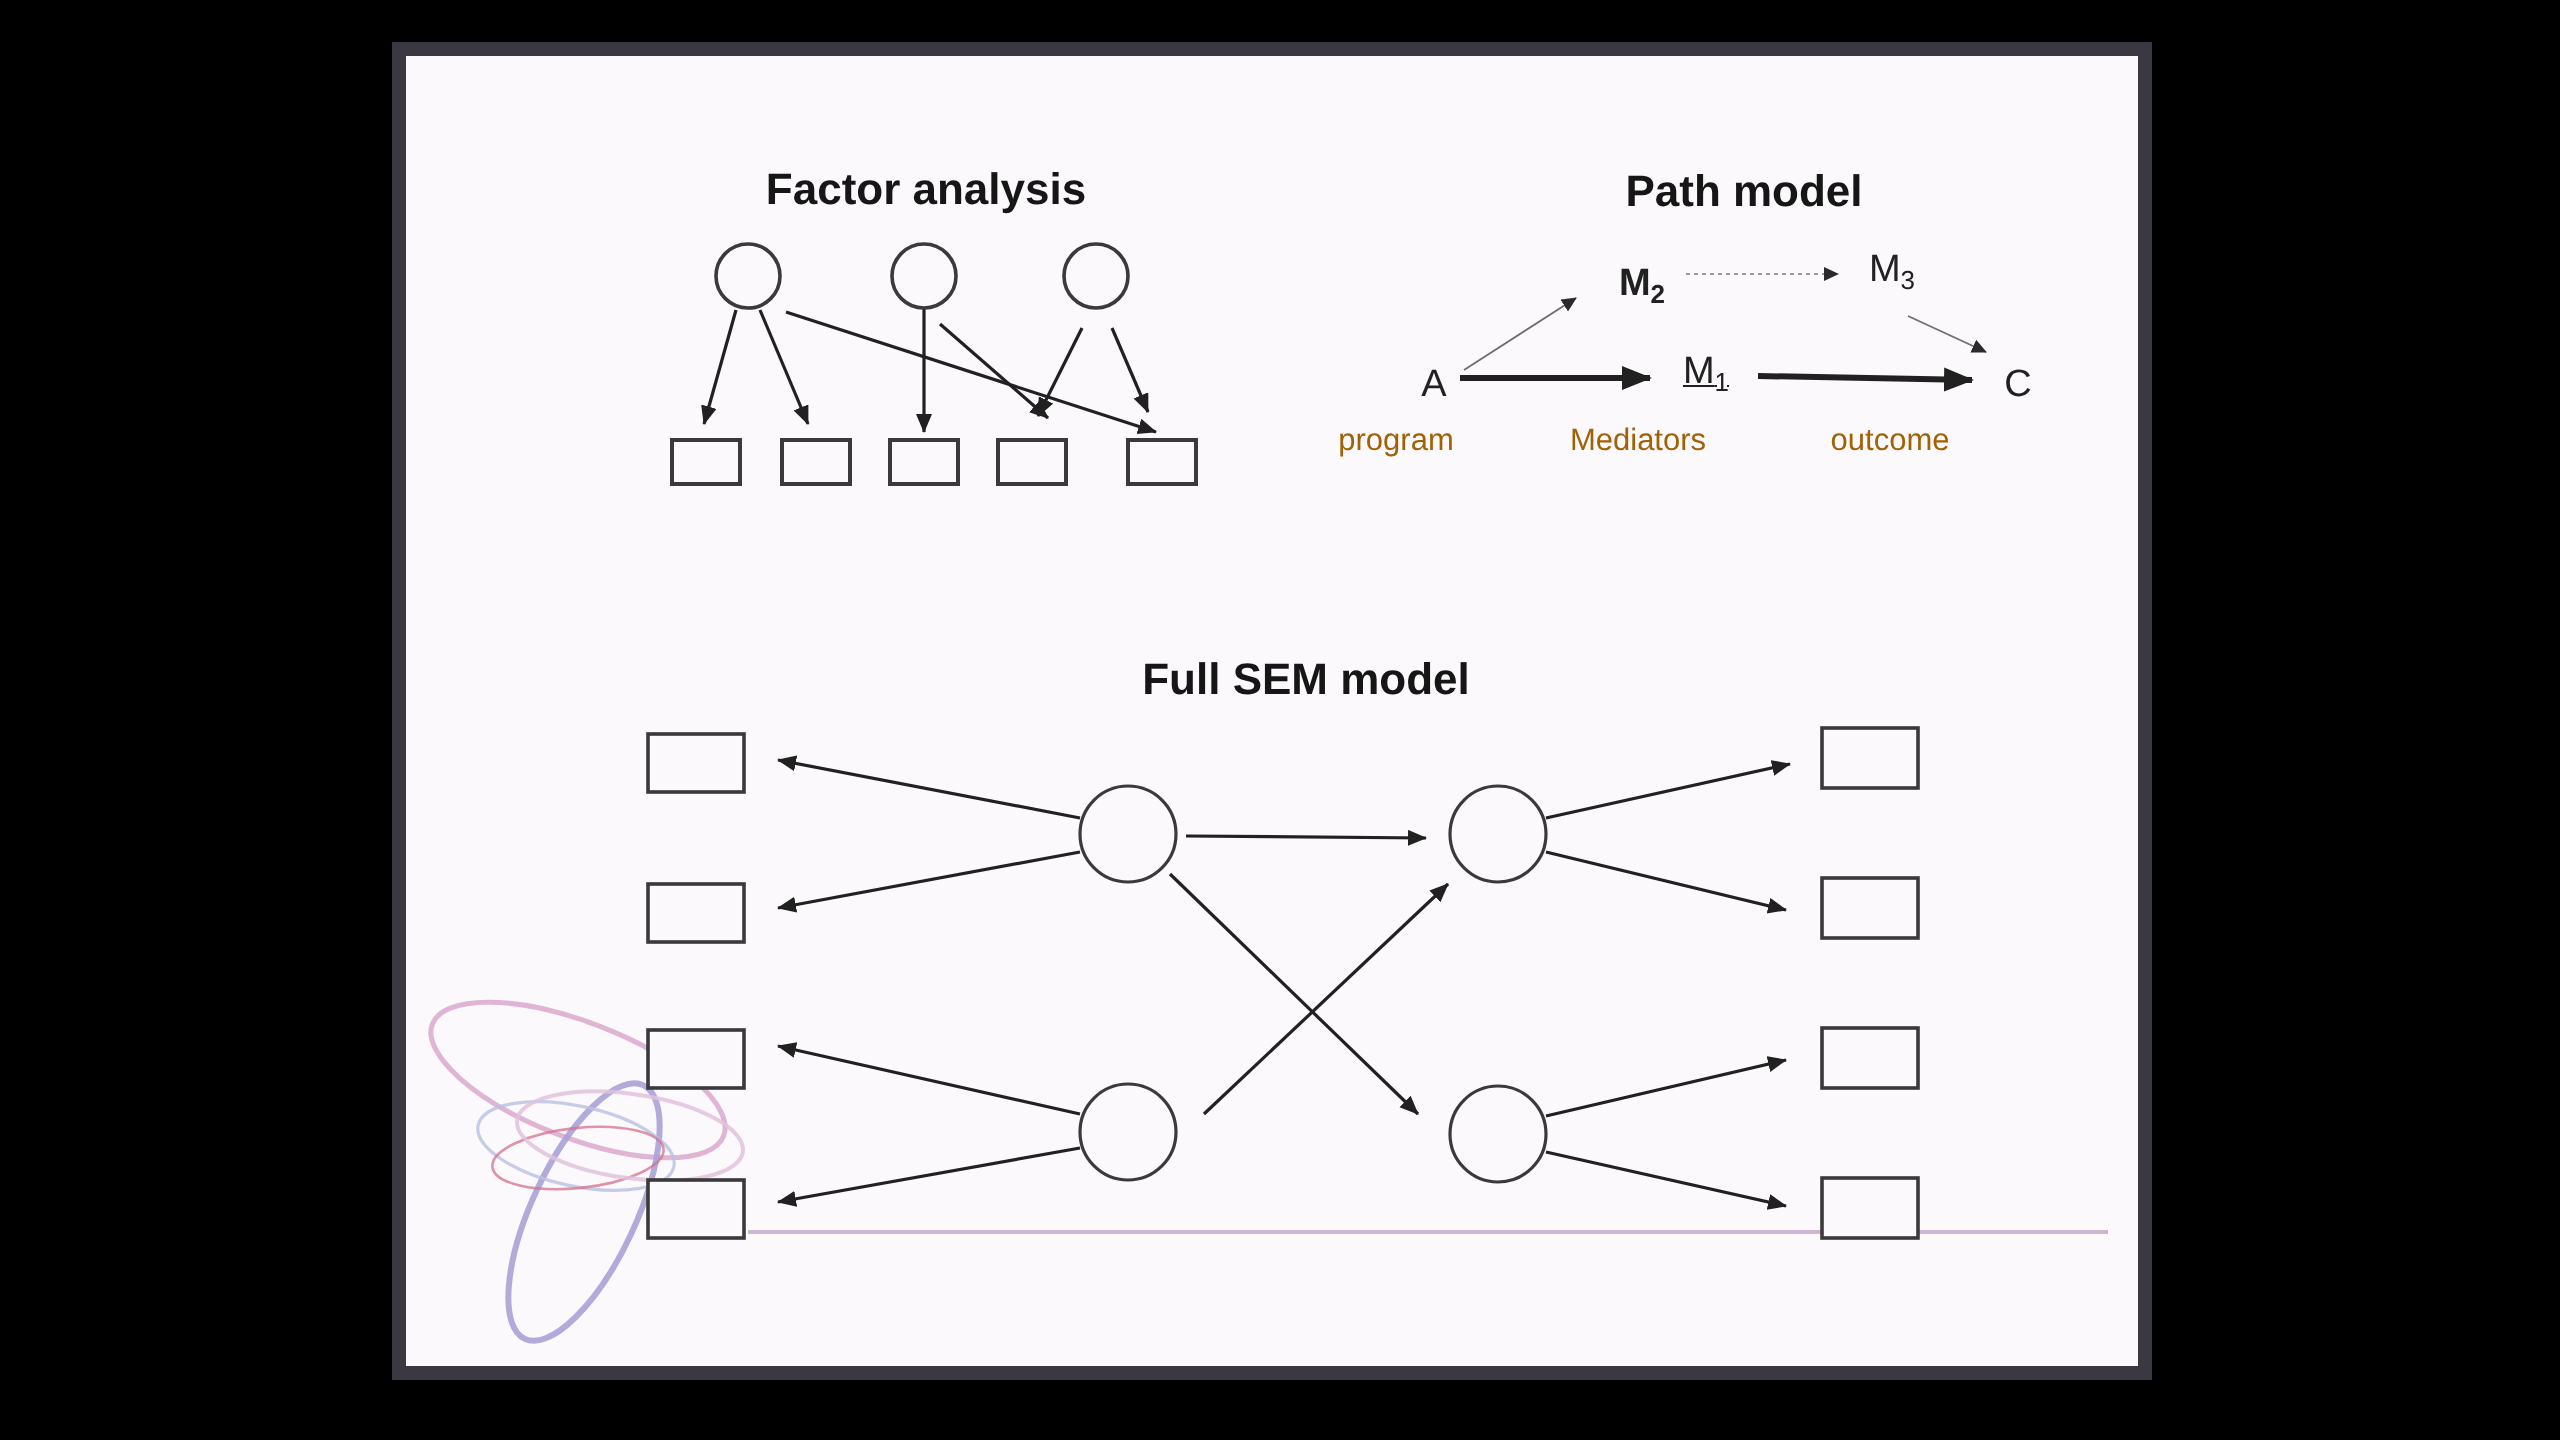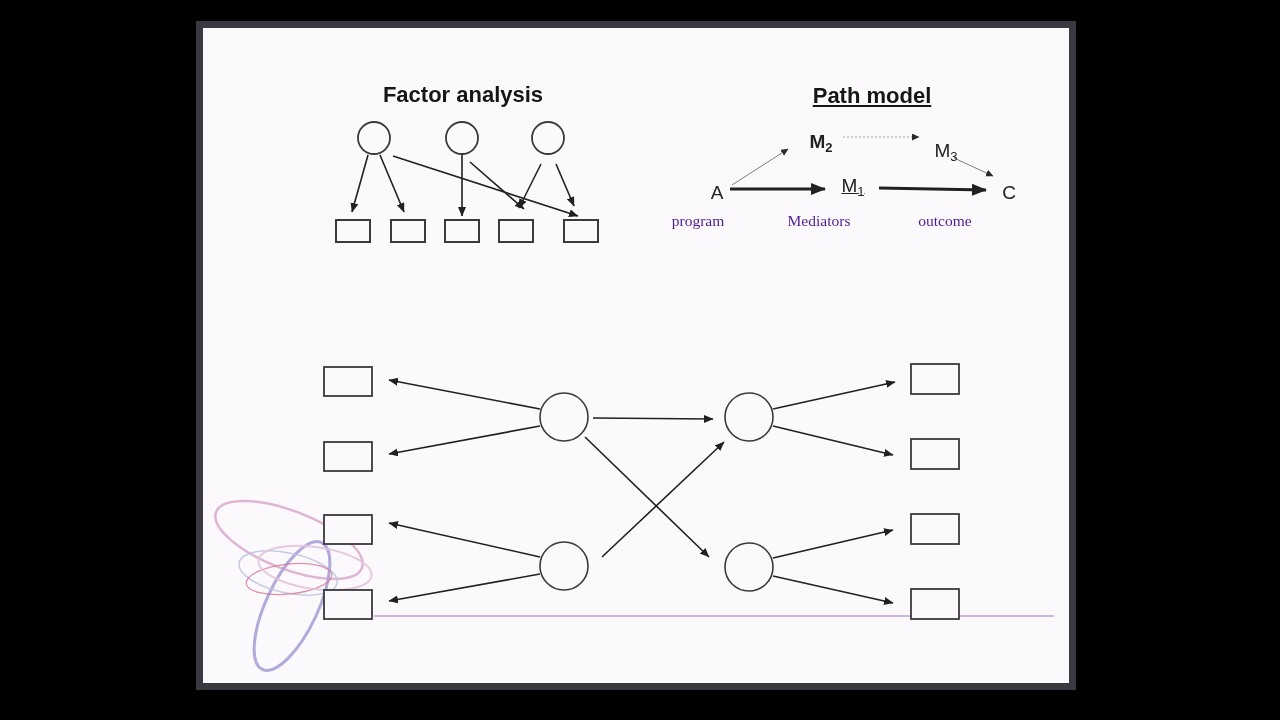--- a/index.html
+++ b/index.html
@@ -40,21 +40,21 @@
     text-align:center;
   }
   .title{
     font-size:22px;
     font-weight:700;
     letter-spacing:0px;
     color:#161616;
   }
   .node{font-size:19px;}
   .node .sub{font-size:13px;vertical-align:-4px;}
-  .caption{font-size:15.5px;color:#4c1d95;font-family:Liberation Serif, serif;}
+  .caption{font-size:15.5px;color:#a16207;}
   
   .ink-line{stroke:var(--ink);fill:none;}
   .ink-shape{stroke:#3a3a3a;fill:var(--slide-bg);}
   .gray-line{stroke:var(--thin-gray);fill:none;}
   .dot-line{stroke:var(--dotted-gray);fill:none;}
 </style>
 </head>
 <body>
 
 <div class="slide">
@@ -149,33 +149,34 @@
           <rect x="708" y="336" width="48" height="30"></rect>
           <rect x="708" y="411" width="48" height="30"></rect>
           <rect x="708" y="486" width="48" height="30"></rect>
           <rect x="708" y="561" width="48" height="30"></rect>
         </g>
       </g>
     </svg>
 
     <div class="txt title" style="left:260px;top:67px;">Factor analysis</div>
 
-    <div class="txt title" style="left:669px;top:68px;text-decoration:underline;">Path model</div>
+    <div class="txt title" style="left:669px;top:68px;">Path model</div>
 
+    <div class="txt title" style="left:450px;top:312px;">Full SEM model</div>
 
     <div class="txt node" style="left:514px;top:165px;">
       <span>A</span>
     </div>
     <div class="txt node" style="left:650px;top:159px;text-decoration:underline;">
       <span>M</span><span class="sub">1</span>
     </div>
     <div class="txt node" style="left:618px;top:115px;font-weight:bold;">
       <span>M</span><span class="sub">2</span>
     </div>
-    <div class="txt node" style="left:743px;top:124px;">
+    <div class="txt node" style="left:743px;top:108px;">
       <span>M</span><span class="sub">3</span>
     </div>
     <div class="txt node" style="left:806px;top:165px;">
       <span>C</span>
     </div>
 
     <div class="txt caption" style="left:495px;top:193px;">program</div>
     <div class="txt caption" style="left:616px;top:193px;">Mediators</div>
     <div class="txt caption" style="left:742px;top:193px;">outcome</div>
 

